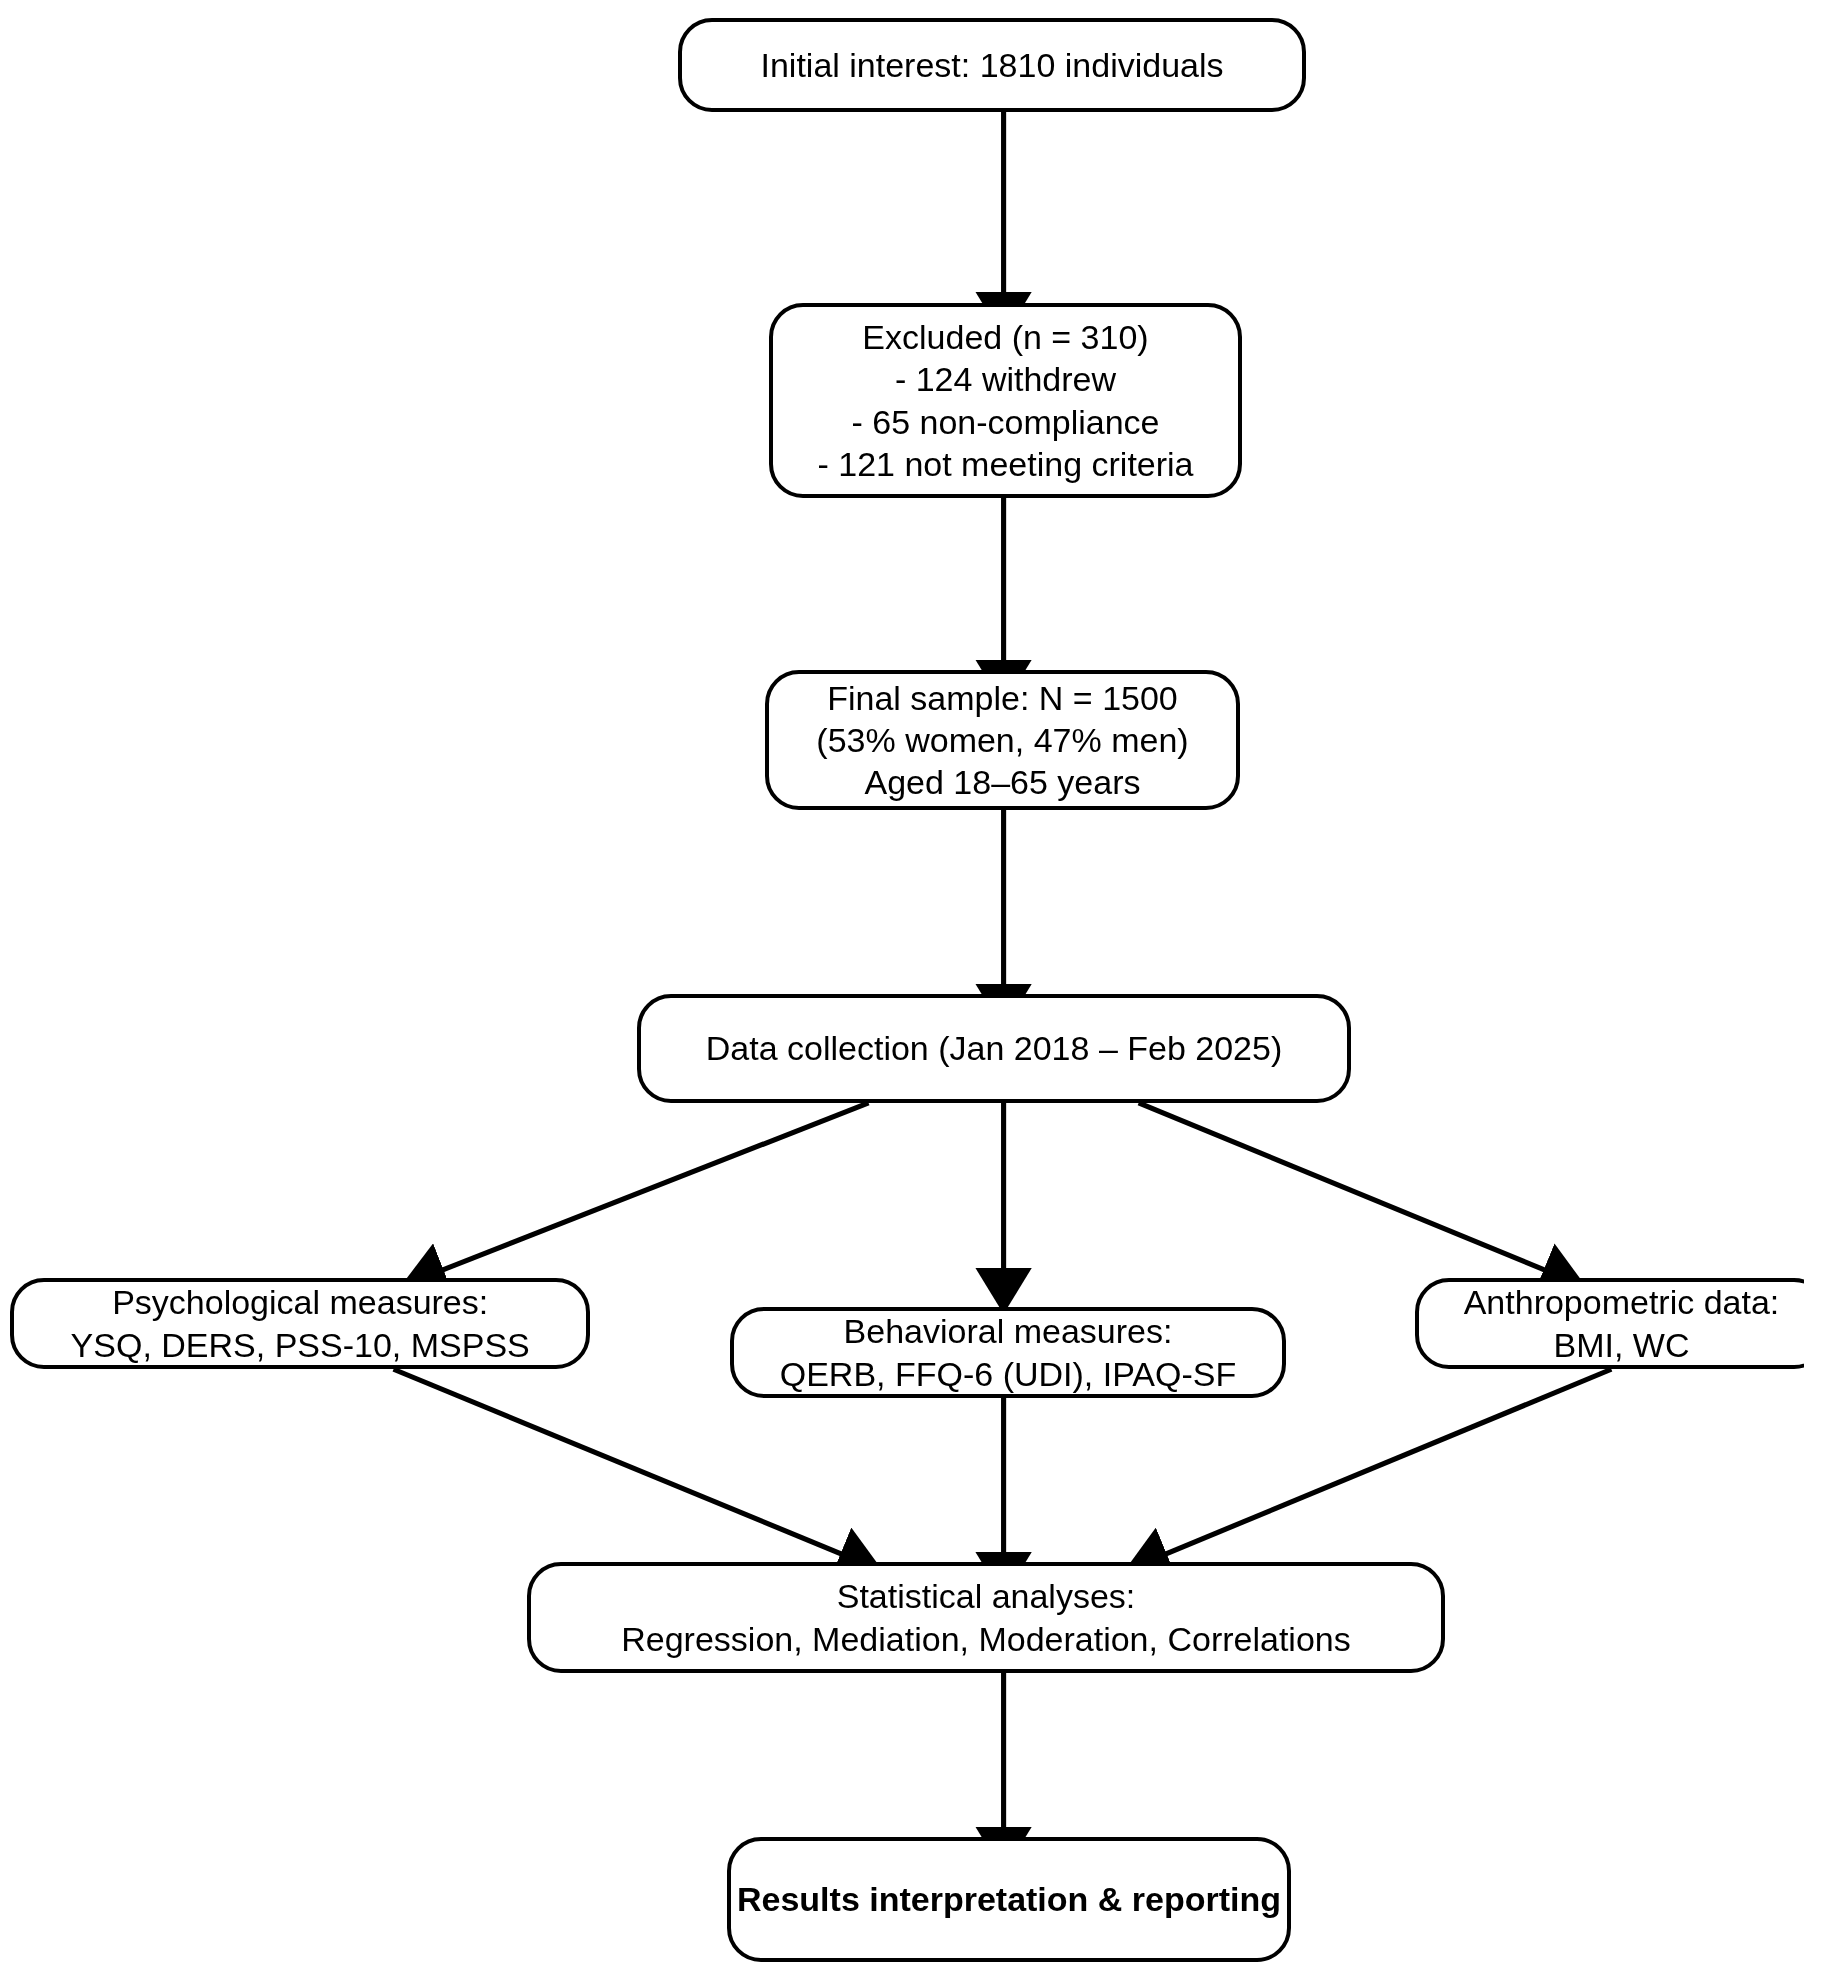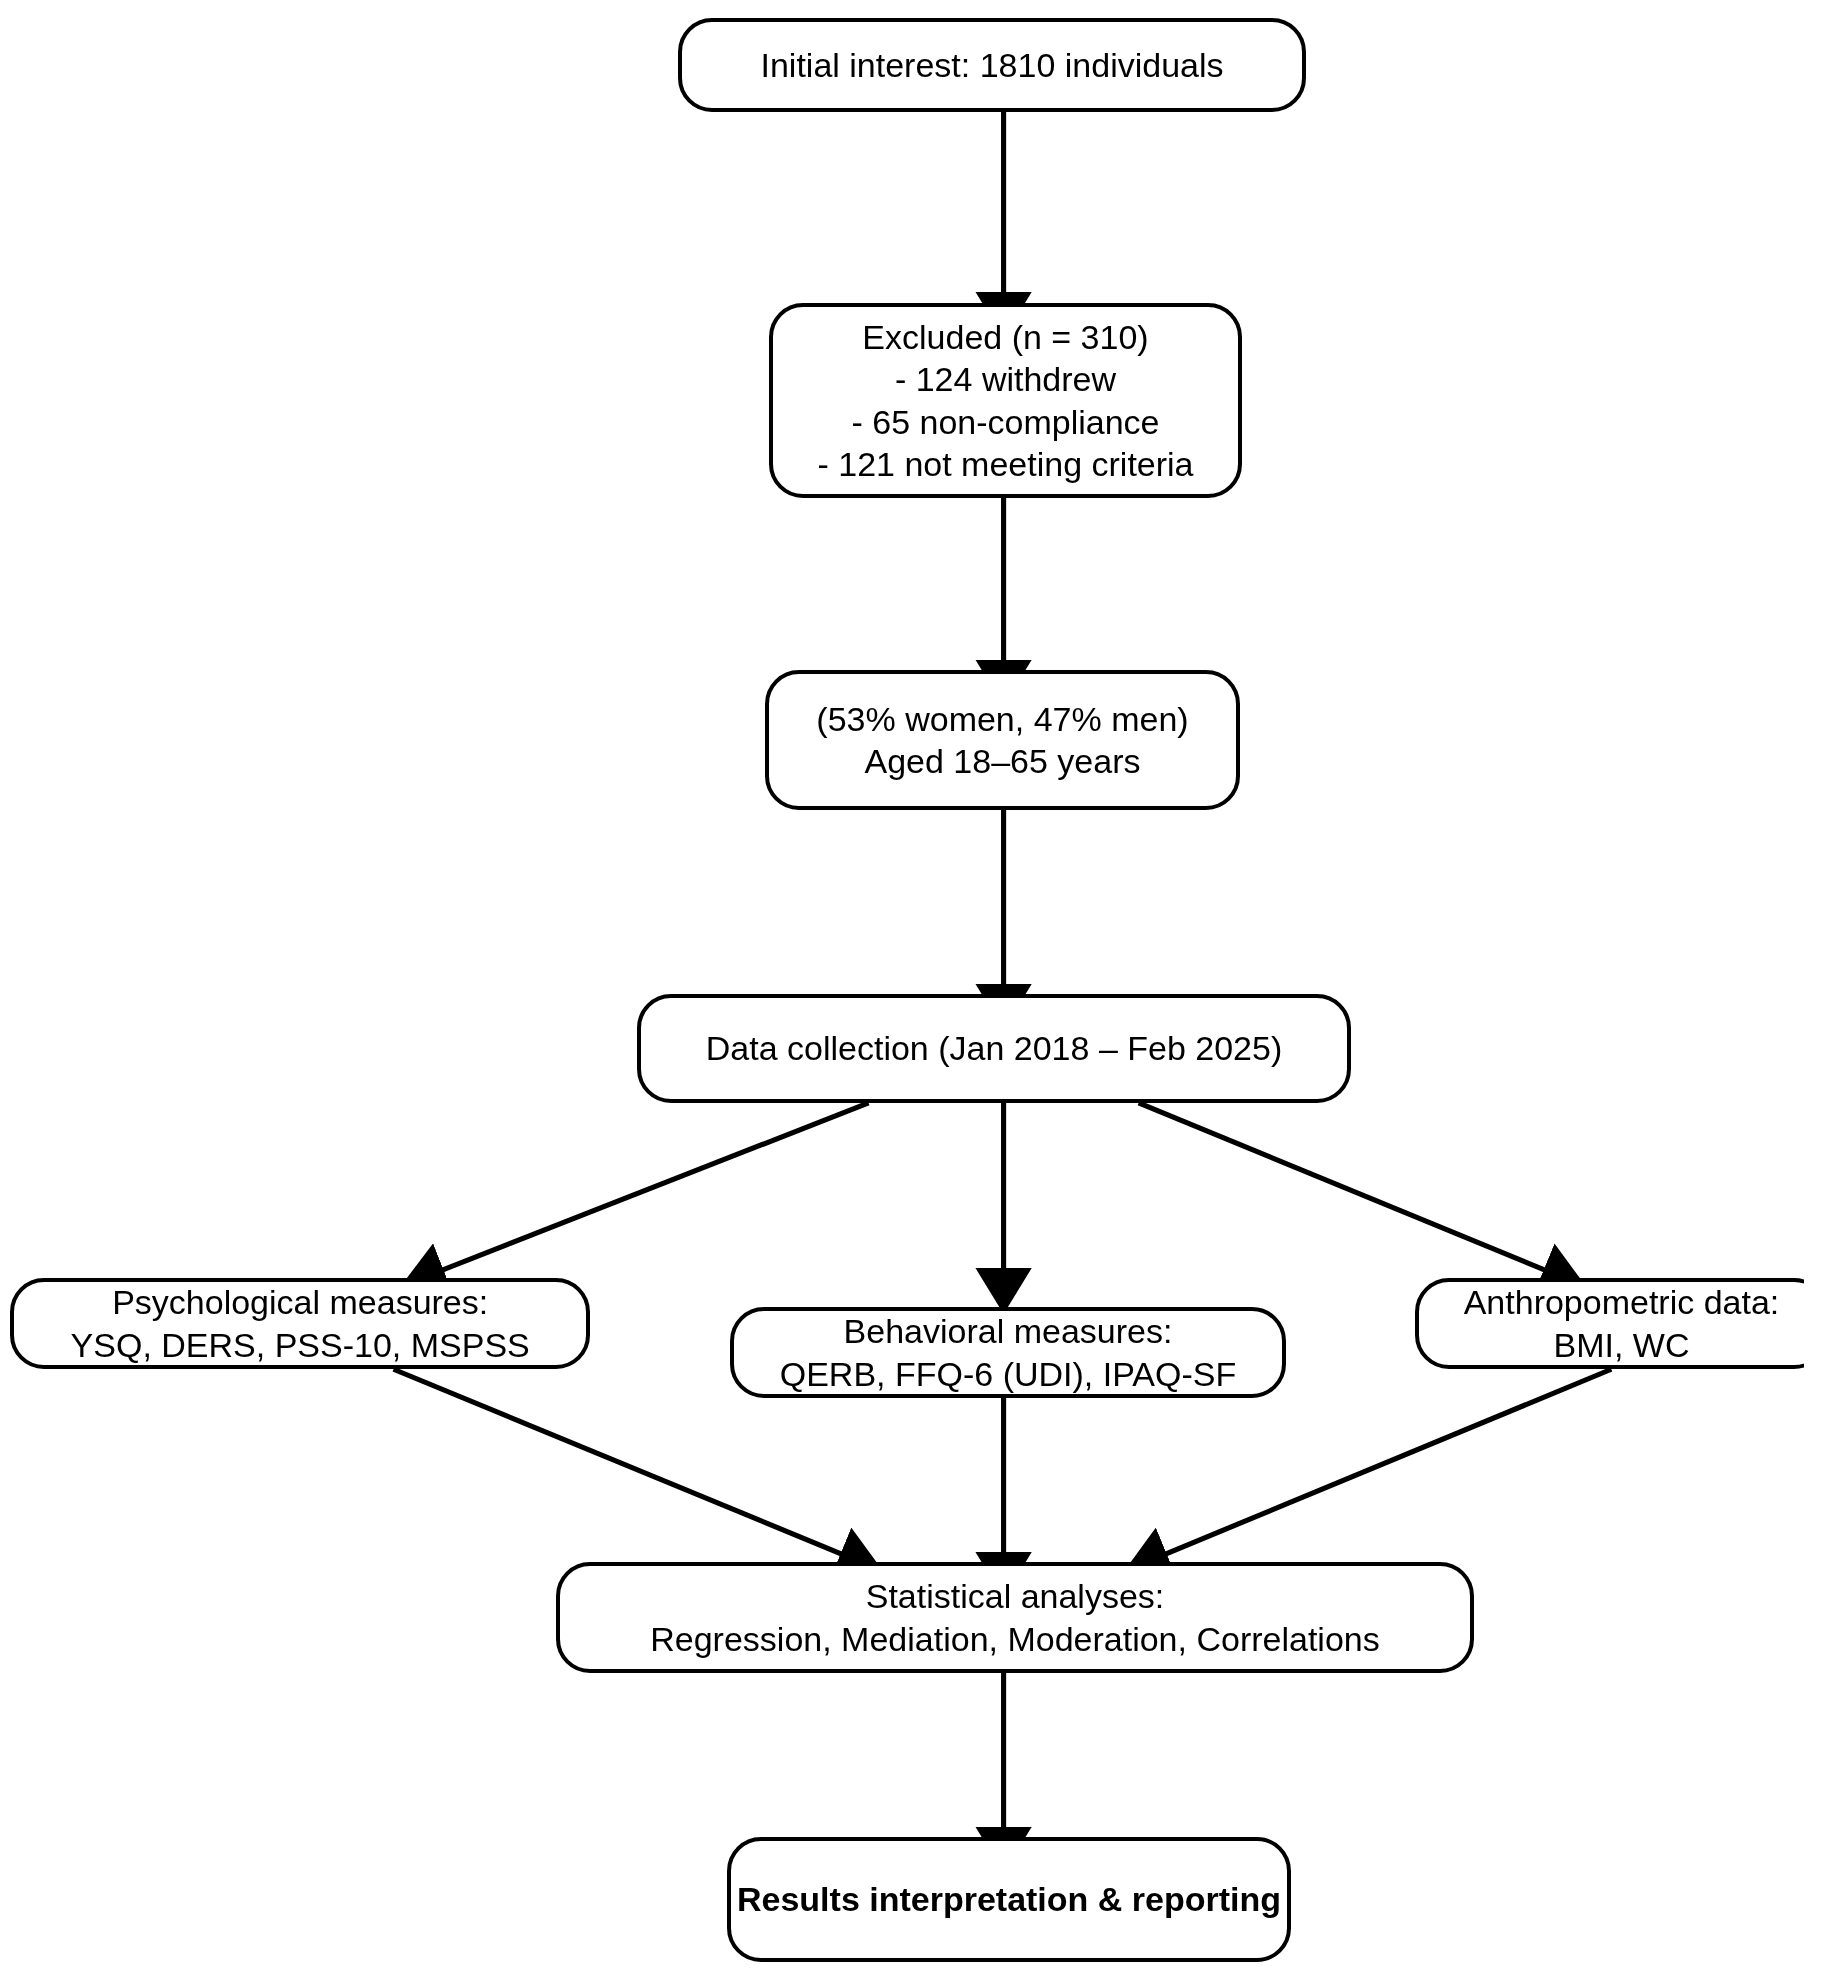--- a/index.html
+++ b/index.html
@@ -49,21 +49,21 @@
   }
 
   
   #node-initial-interest { left: 678px; top: 17.7px;  width: 628px; height: 94px; }
   #node-excluded         { left: 769px; top: 303px; width: 473px; height: 195px; }
   #node-final-sample     { left: 765px; top: 670px;width: 475px; height: 140px; }
   #node-data-collection  { left: 637px; top: 994px;width: 714px; height: 109px; }
   #node-psychological    { left: 10.2px;   top: 1278px;width: 580px; height: 91px; }
   #node-behavioral       { left: 730px; top: 1307px;width: 556px; height: 91px; }
   #node-anthropometric   { left: 1415px; top: 1278px;width: 413px;  height: 91px; }
-  #node-statistical      { left: 556px; top: 1562px;width: 918px; height: 111px; text-align: right; }
+  #node-statistical      { left: 527px; top: 1562px;width: 918px; height: 111px; text-align: right; }
   #node-results          { left: 727px; top: 1837px;width: 564px; height: 125px; font-weight: bold; }
 </style>
 </head>
 <body>
 
 <div id="flow-root">
 
   <svg id="edge-layer" viewBox="0 0 3951 4262" width="1840" height="1985" xmlns="http://www.w3.org/2000/svg">
     <defs>
       <marker id="arrowhead" markerWidth="9" markerHeight="11" refX="0.5" refY="5.5" orient="auto" markerUnits="strokeWidth">
@@ -97,20 +97,21 @@
   </div>
 
   <div class="node" id="node-excluded">
     <span class="line">Excluded (n = 310)</span>
     <span class="line">- 124 withdrew</span>
     <span class="line">- 65 non-compliance</span>
     <span class="line">- 121 not meeting criteria</span>
   </div>
 
   <div class="node" id="node-final-sample">
+    <span class="line">Final sample: N = 1500</span>
     <span class="line">(53% women, 47% men)</span>
     <span class="line">Aged 18–65 years</span>
   </div>
 
   <div class="node" id="node-data-collection">
     <span class="line">Data collection (Jan 2018 – Feb 2025)</span>
   </div>
 
   <div class="node" id="node-psychological">
     <span class="line">Psychological measures:</span>

